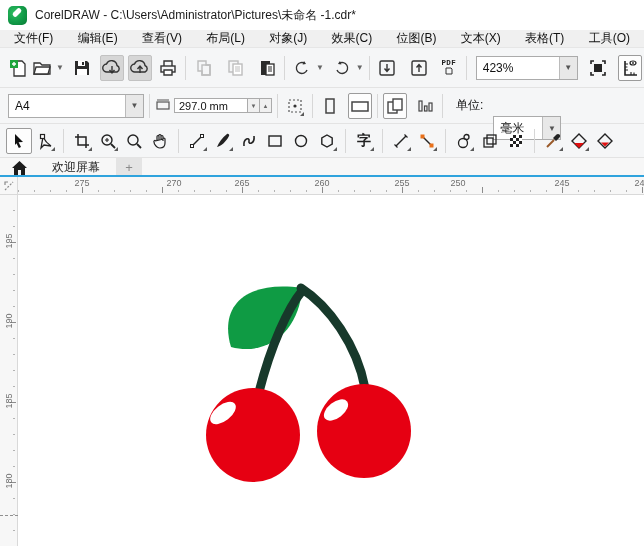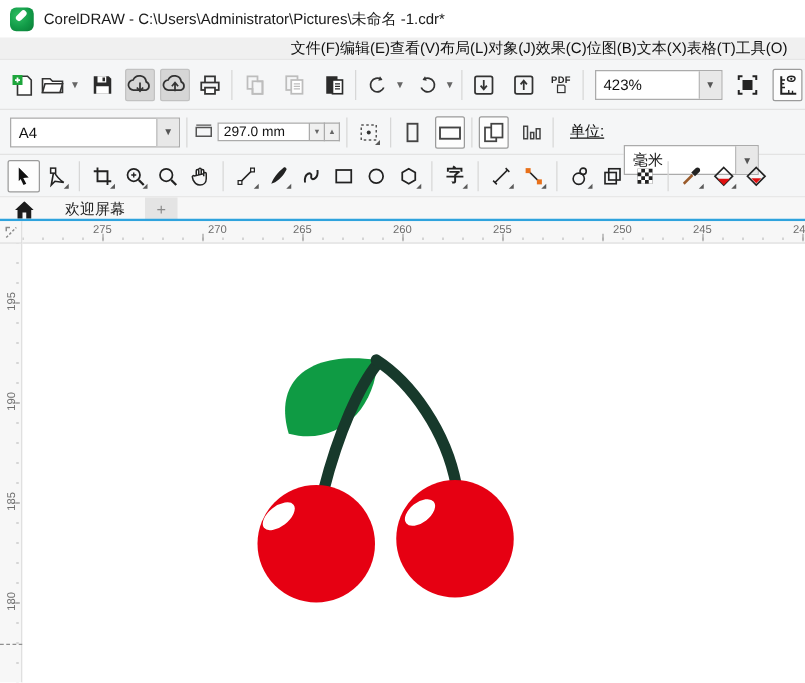--- a/index.html
+++ b/index.html
@@ -11,27 +11,27 @@
   .titlebar { height:30px; background:#ffffff; display:flex; align-items:center; padding-left:8px; }
   .appicon { width:19px; height:19px; border-radius:5px;
     background:radial-gradient(circle at 35% 35%, #2fbf63 0%, #119a47 55%, #0a7b36 100%);
     position:relative; flex:0 0 auto; }
   .appicon::after { content:""; position:absolute; left:4px; top:4px; width:10px; height:5px;
     background:#fff; border-radius:3px; transform:rotate(-45deg); transform-origin:center; }
   .titletext { margin-left:8px; font-size:12px; color:#1a1a1a; white-space:nowrap; }
 
   
   .menubar { height:18px; background:#f0f0f0; display:flex; align-items:center;
-    justify-content:flex-end; padding:4px 14px; border-bottom:1px solid #e6e6e6; }
+    justify-content:space-between; padding:4px 14px; border-bottom:1px solid #e6e6e6; }
   .menu-item { font-size:12px; color:#111; cursor:default; white-space:nowrap; }
 
   
   .bar { background:#f5f6f7; display:flex; align-items:center; border-bottom:1px solid #e3e3e3; }
   .tbtn { height:26px; min-width:24px; display:flex; align-items:center; justify-content:center;
-    position:relative; border:1px solid transparent; border-radius:2px; }
+    position:relative; border:1px solid transparent; border-radius:2px;font-family:Liberation Mono, monospace; }
   .tbtn.pressed { background:#d6d6d6; border-color:#c2c2c2; }
   .tbtn.boxed { background:#fdfdfd; border-color:#9b9b9b; }
   .sep { width:1px; height:24px; background:#d7d7d7; margin:0 5px; flex:0 0 auto; }
   .caret { font-size:8px; color:#666; margin-left:2px; }
   .flyout::after { content:""; position:absolute; right:2px; bottom:2px; width:0; height:0;
     border-left:4px solid transparent; border-bottom:4px solid #5a5a5a; }
   svg.ic { display:block; }
 
   
   .toolbar1 { height:40px; padding-left:6px; }
@@ -46,22 +46,22 @@
   
   .toolbar2 { height:36px; padding-left:8px; }
   .presetcombo { width:136px; margin-right:0; }
   .dimgroup { display:flex; flex-direction:column; justify-content:center; gap:11px; }
   .dimrow { display:flex; align-items:center; height:15px; }
   .dimfield { width:74px; height:15px; border:1px solid #ababab; background:#fff;
     font-size:11px; color:#111; display:flex; align-items:center; padding-left:4px; }
   .spin { display:flex; height:15px; }
   .spin span { width:12px; height:15px; border:1px solid #ababab; border-left:none;
     background:#f0f0f0; font-size:6px; color:#666; display:flex; align-items:center; justify-content:center; }
-  .unitslabel { font-size:12px; color:#111; margin:0 16px 0 8px; white-space:nowrap;text-decoration:underline; }
-  .unitscombo { width:108px;margin-top:45px; }
+  .unitslabel { font-size:12px; color:#111; margin:0 10px 0 8px; white-space:nowrap; }
+  .unitscombo { width:68px;margin-top:45px; }
 
   
   .toolbox { height:34px; padding-left:6px; }
   .toolbox .tbtn { height:26px; min-width:26px; }
   .textglyph { font-size:14px; font-weight:bold; color:#222; }
 
   
   .tabbar { height:19px; background:#f7f7f7; display:flex; align-items:stretch; position:relative; }
   .tabbar .blueline { position:absolute; left:0; right:0; bottom:0; height:2px; background:#2fa3dd; }
   .hometab { width:38px; display:flex; align-items:center; justify-content:center; }
@@ -444,21 +444,21 @@
       <path d="M3 11L11 3" stroke="#8a8a8a" stroke-width="1.2" stroke-dasharray="2 1.5"></path>
       <path d="M3 6V3h3" fill="none" stroke="#8a8a8a" stroke-width="1.2"></path>
     </svg>
   </div>
   <div class="ruler-h" id="rulerH">
       <span style="left: 64px;">275</span>
       <span style="left: 156px;">270</span>
       <span style="left: 224px;">265</span>
       <span style="left: 304px;">260</span>
       <span style="left: 384px;">255</span>
-      <span style="left: 480px;">250</span>
+      <span style="left: 440px;">250</span>
       <span style="left: 544px;">245</span>
       <span style="left: 624px;">240</span>
     </div>
   <div class="ruler-v" id="rulerV">
     <div class="vcursor"></div>
   <span style="top: 41px;">195</span>
       <span style="top: 121px;">190</span>
       <span style="top: 201px;">185</span>
       <span style="top: 281px;">180</span>
     </div>

